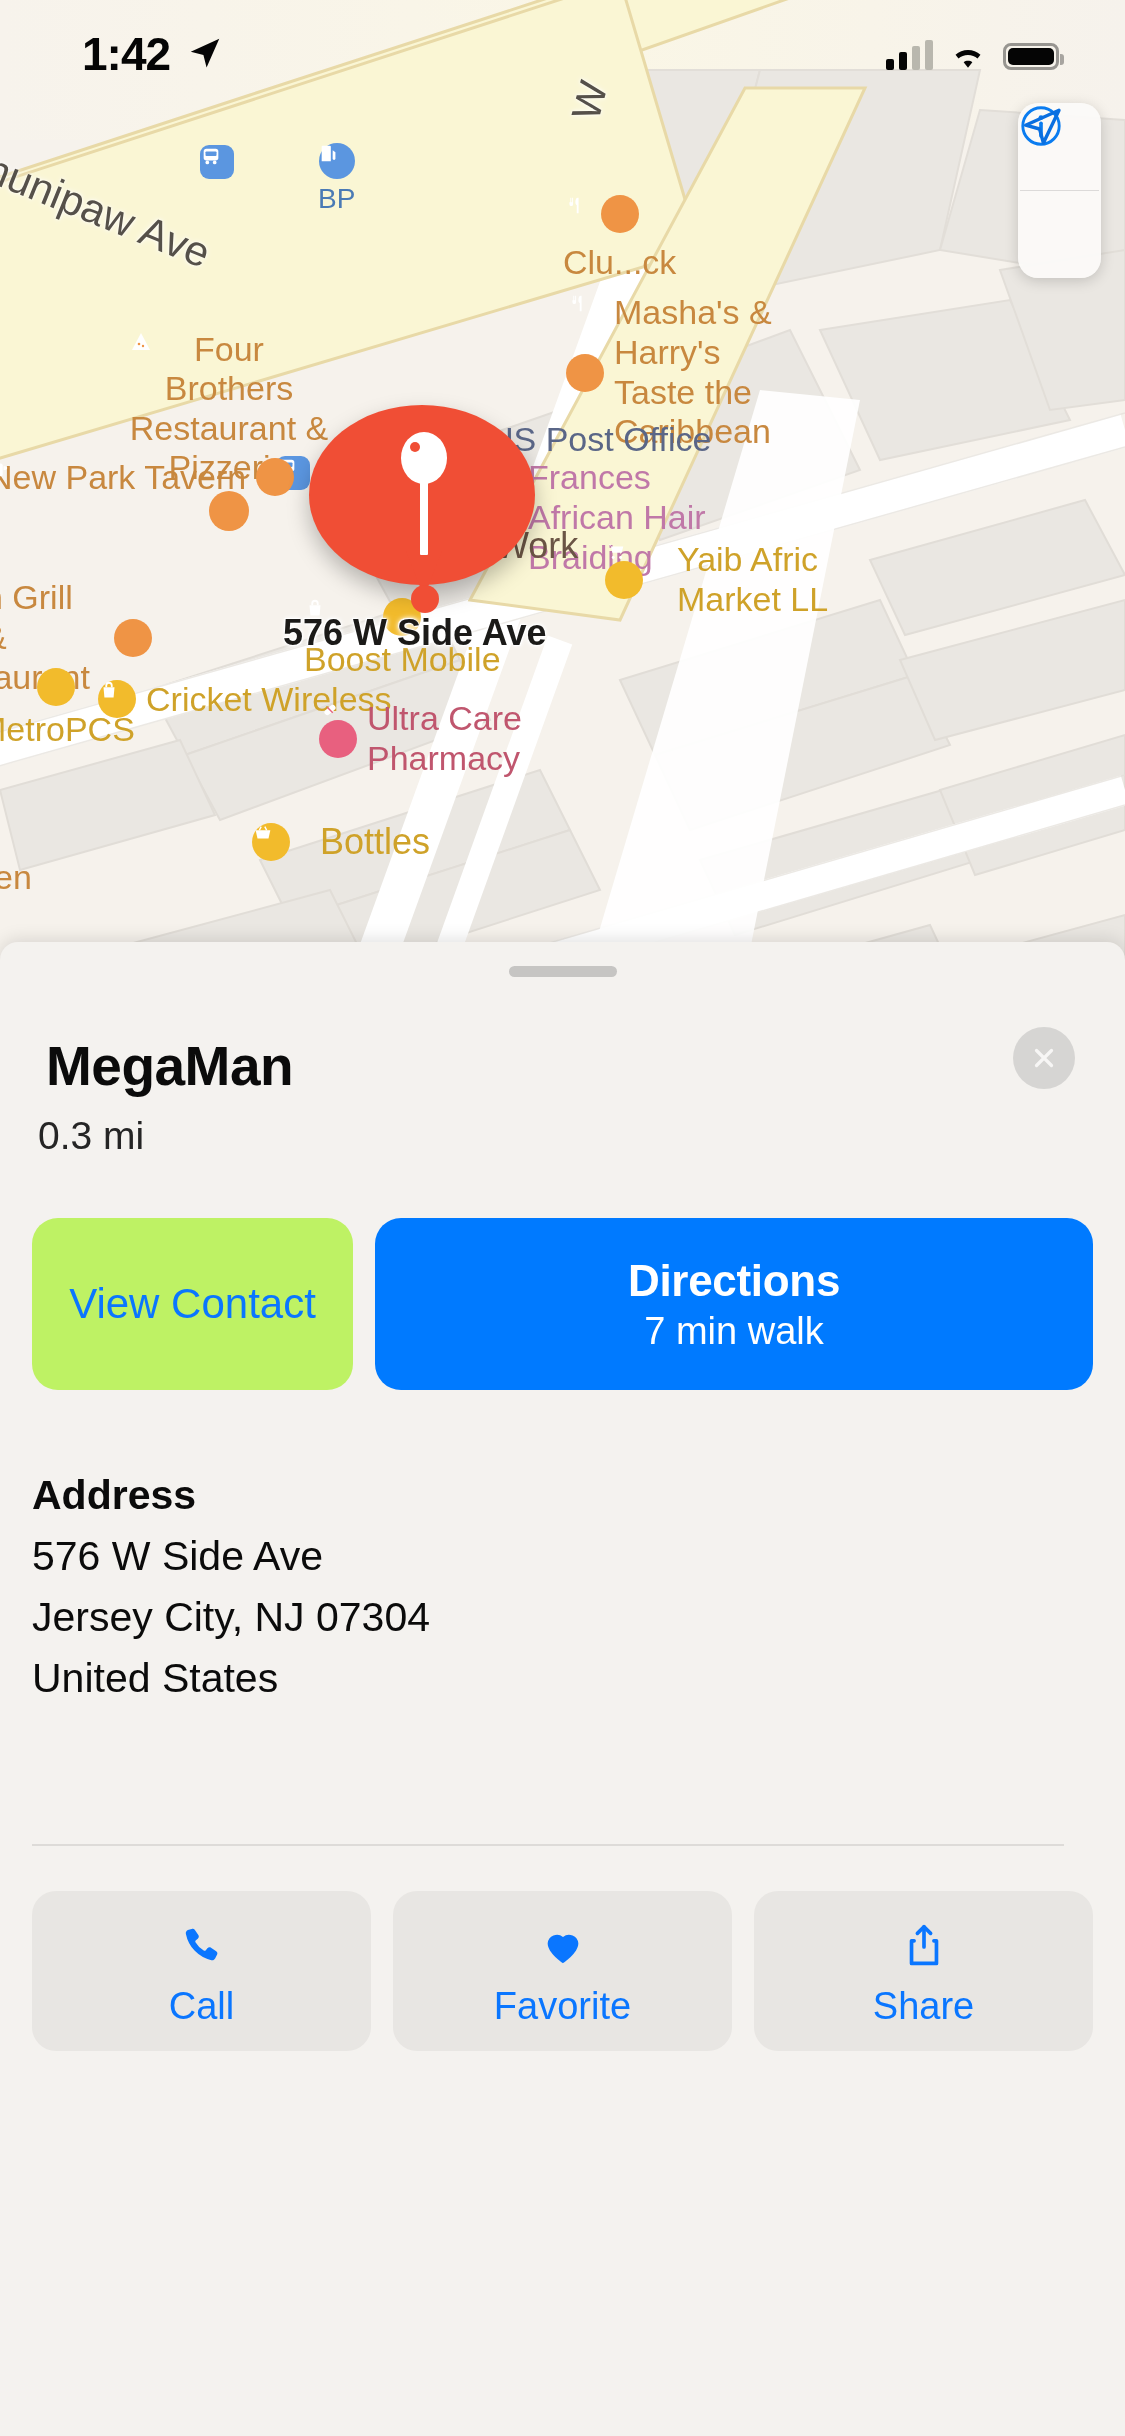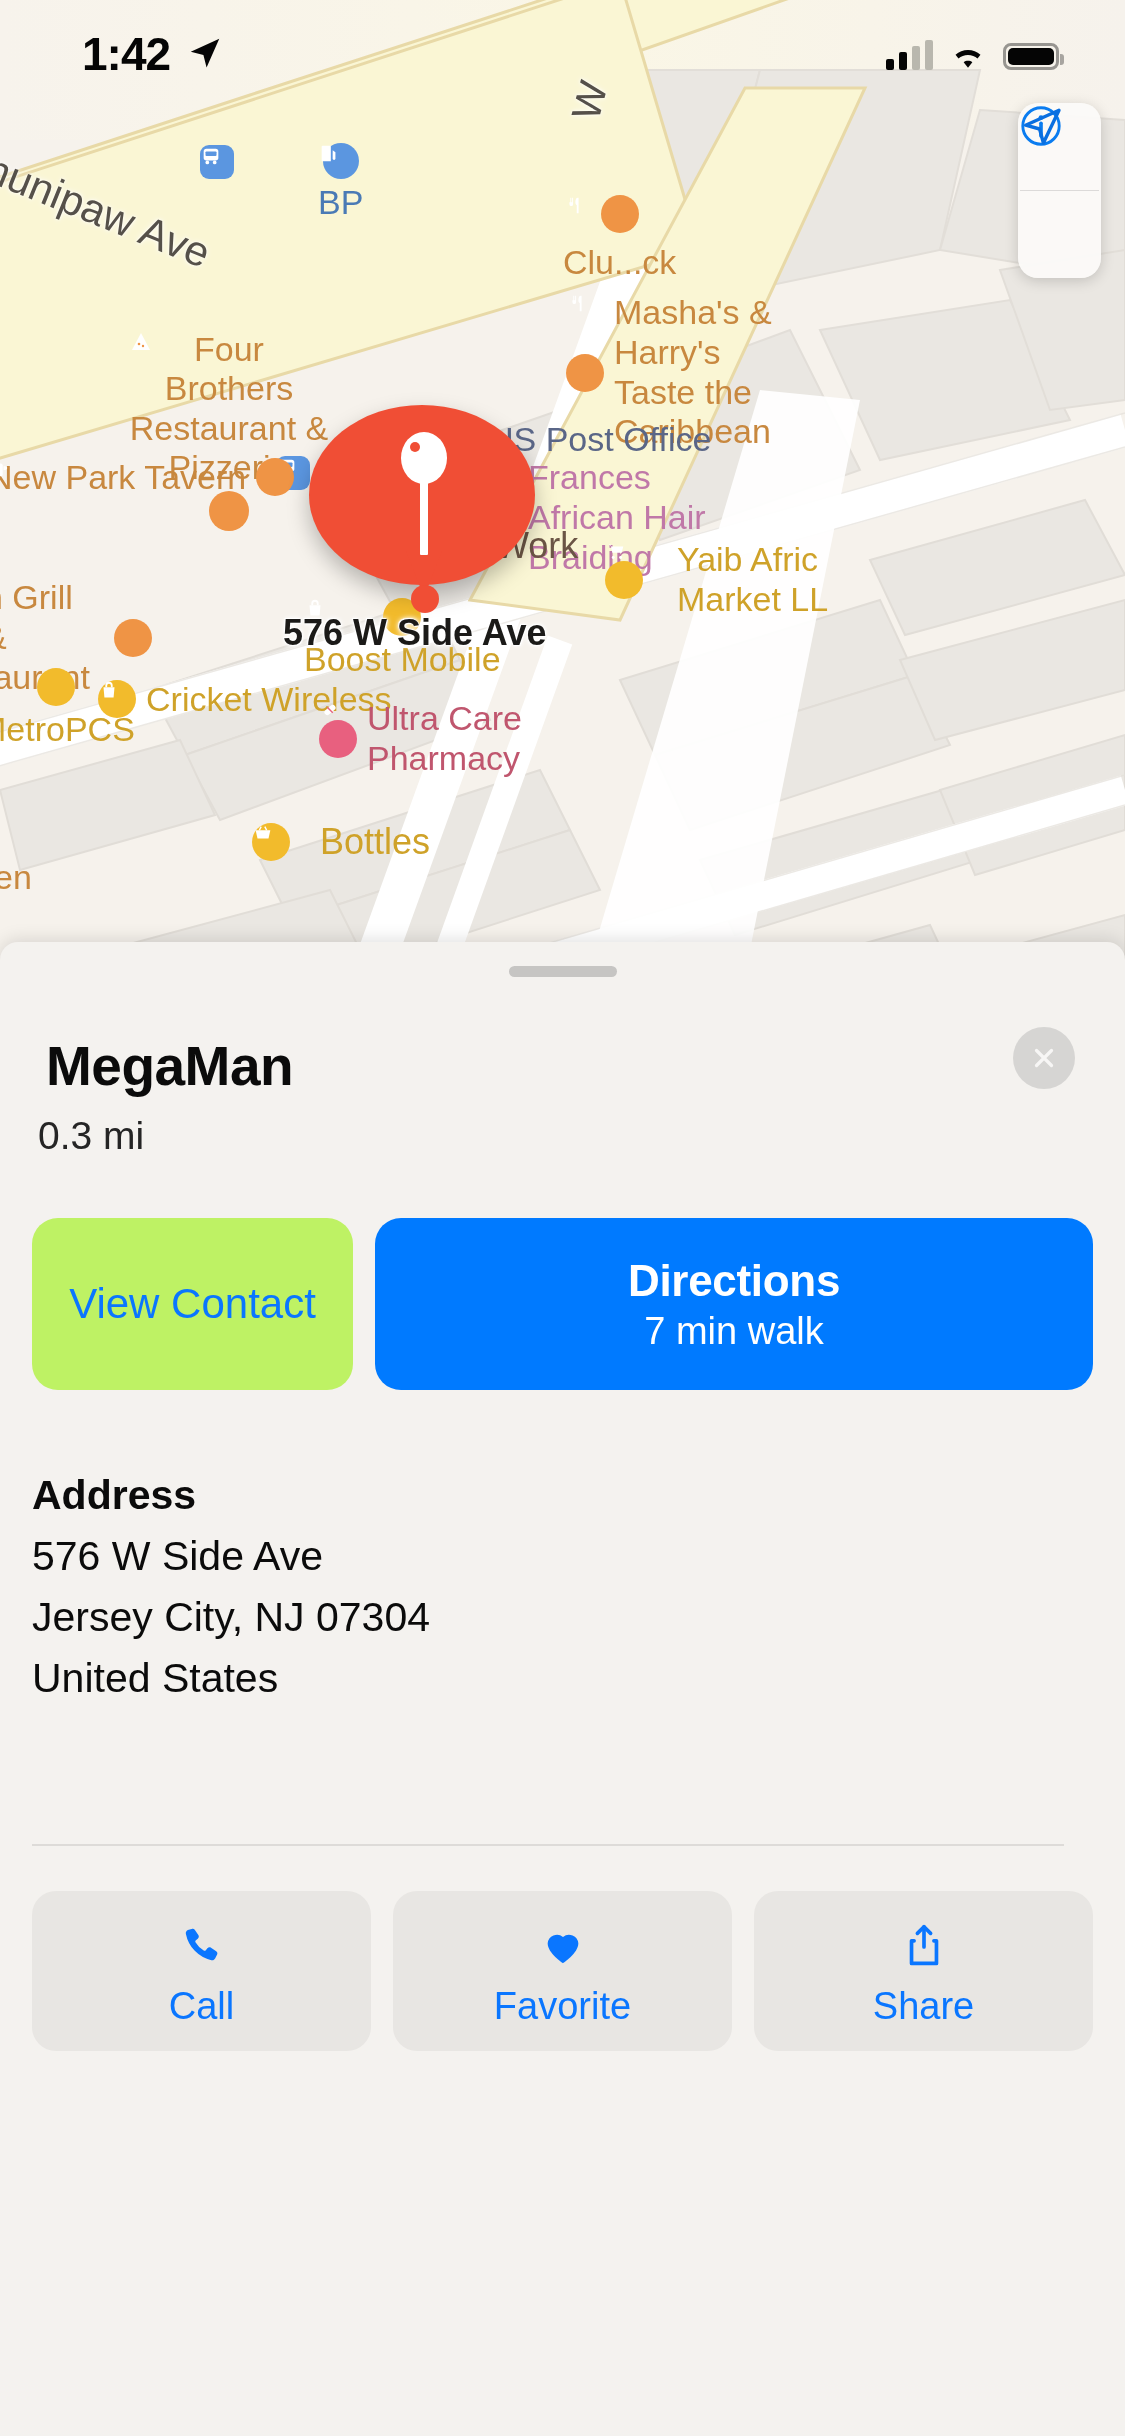--- a/index.html
+++ b/index.html
@@ -264,21 +264,21 @@
       </span>
     </div>
 
     <div class="poi" style="left:318px; top:143px; flex-direction:column; gap:4px;">
       <span class="ico" style="width:36px;height:36px;background:#5b96e0;">
         <svg width="22" height="22" viewBox="0 0 24 24" fill="#fff">
             <path d="M5 3h8a1 1 0 0 1 1 1v16H4V4a1 1 0 0 1 1-1z"></path>
             <path d="M16 8l3 2v7a1.5 1.5 0 0 1-3 0z"></path>
           </svg>
       </span>
-      <span class="txt" style="font-size:34px;color:#4a7ab5;text-align:center;">BP</span>
+      <span class="txt" style="font-size:28px;color:#4a7ab5;text-align:center;">BP</span>
     </div>
 
     <div class="poi stack" style="left:129px; top:330px; flex-direction:column; gap:3px;">
       <span class="txt" style="font-size:34px;color:#c8883f;text-align:center;white-space:normal;width:200px;line-height:1.16;">Four Brothers Restaurant &amp; Pizzeria</span>
       <span class="ico" style="width:40px;height:40px;background:#ef9445;">
         <svg width="24" height="24" viewBox="0 0 24 24" fill="#fff">
             <path d="M12 3l9 17H3z"></path>
             <circle cx="10" cy="14" r="1.3" fill="#ef9445"></circle>
             <circle cx="14" cy="16" r="1.2" fill="#ef9445"></circle>
           </svg>

